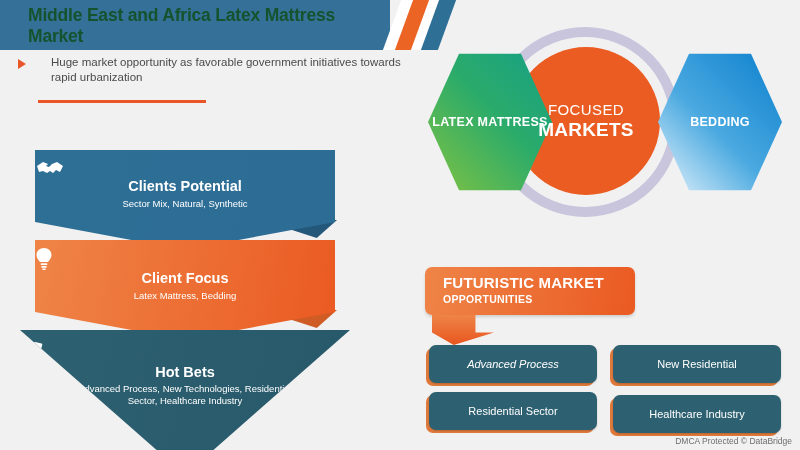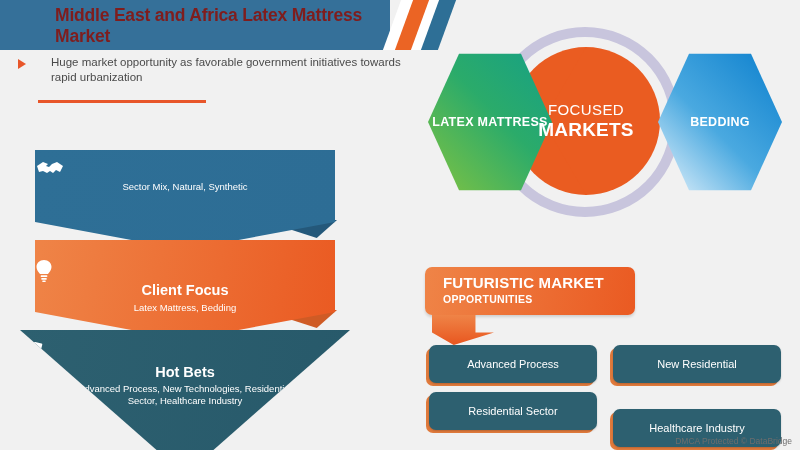--- a/index.html
+++ b/index.html
@@ -11,23 +11,22 @@
   }
   #slide{position:absolute;inset:0;background:#f1f1f1;overflow:hidden;}
 
   
   .header-bar{
     position:absolute;left:0;top:0;width:390px;height:50px;
     background:#357099;
   }
   .header-title{
     position:absolute;left:28px;top:5px;width:352px;
-    color:#7f1d1d;font-size:17.5px;font-weight:bold;line-height:21px;
+    color:#14532d;font-size:17.5px;font-weight:bold;line-height:21px;
     letter-spacing:-0.2px;
-    margin-left:27px;
   }
   .stripe{position:absolute;top:0;height:50px;transform:skewX(-20deg);}
   .stripe.s1{left:392px;width:13px;background:#ffffff;}
   .stripe.s2{left:404px;width:17px;background:#eb6424;}
   .stripe.s3{left:420px;width:12px;background:#ffffff;}
   .stripe.s4{left:430px;width:17px;background:#2e6f96;}
 
   .subhead{
     position:absolute;left:18px;top:55px;width:410px;
     display:flex;gap:25px;align-items:flex-start;
@@ -59,21 +58,21 @@
   }
   .band1-shadow{
     position:absolute;left:292px;top:80px;width:45px;height:18px;
     background:#24587a;
     clip-path:polygon(0 0,100% 0,55% 100%,0 55%);
   }
   .band2{
     left:35px;top:100px;width:300px;height:100px;
     background:linear-gradient(100deg,#ef8447 0%,#ea5a22 100%);
     clip-path:polygon(0 0,100% 0,100% 72%,50% 100%,0 72%);
-    padding-top:20px;box-sizing:border-box;
+    padding-top:8px;box-sizing:border-box;
   }
   .band2-shadow{
     position:absolute;left:292px;top:170px;width:45px;height:18px;
     background:#cf5b25;
     clip-path:polygon(0 0,100% 0,55% 100%,0 55%);
   }
   .band3{
     left:20px;top:190px;width:330px;height:145px;
     background:linear-gradient(100deg,#2d6070 0%,#27596a 100%);
     clip-path:polygon(0 0,100% 0,50% 100%,0 0);
@@ -136,22 +135,22 @@
     position:absolute;left:-3px;top:3px;width:168px;height:38px;
     background:#e07a3c;border-radius:7px;
   }
   .obox .face{
     position:absolute;left:0;top:0;width:168px;height:38px;
     background:#2d6070;border-radius:7px;
     display:flex;align-items:center;justify-content:center;
     color:#fff;font-size:11px;
     box-shadow:0 1px 2px rgba(0,0,0,0.18);
   }
-  .p00{left:4px;top:0;}  .p01{left:188px;top:0;}
-  .p10{left:4px;top:47px;} .p11{left:188px;top:64px;}
+  .p00{left:4px;top:0;font-style:italic;}  .p01{left:188px;top:0;}
+  .p10{left:4px;top:47px;} .p11{left:188px;top:50px;}
 
   .footer{
     position:absolute;right:8px;bottom:4px;
     color:#6d6d6d;font-size:8.5px;
   }
   svg{display:block;}
 </style>
 </head>
 <body>
 
@@ -172,20 +171,21 @@
 
   <div class="funnel">
 
     <div class="band1-shadow"></div>
     <div class="band band1">
       <span class="b-icon">
         <svg width="30" height="20" viewBox="0 0 30 20" fill="#ffffff" aria-hidden="true">
           <path d="M2 8 L8 4 L13 6 L11 8 L14 9 L17 6 L22 4 L28 8 L25 14 L21 12 L18 15 L15 13 L12 15 L8 13 L4 14 Z"></path>
         </svg>
       </span>
+      <div class="b-title">Clients Potential</div>
       <div class="b-sub">Sector Mix, Natural, Synthetic</div>
     </div>
 
     <div class="band2-shadow"></div>
     <div class="band band2">
       <span class="b-icon">
         <svg width="18" height="22" viewBox="0 0 18 22" fill="#ffffff" aria-hidden="true">
           <path d="M9 0 C4.6 0 1.5 3.1 1.5 7 C1.5 10 3.6 12.2 5 14 L13 14 C14.4 12.2 16.5 10 16.5 7 C16.5 3.1 13.4 0 9 0 Z"></path>
           <rect x="5.6" y="15.2" width="6.8" height="1.9" rx="0.8"></rect>
           <rect x="6.2" y="18" width="5.6" height="1.8" rx="0.8"></rect>

